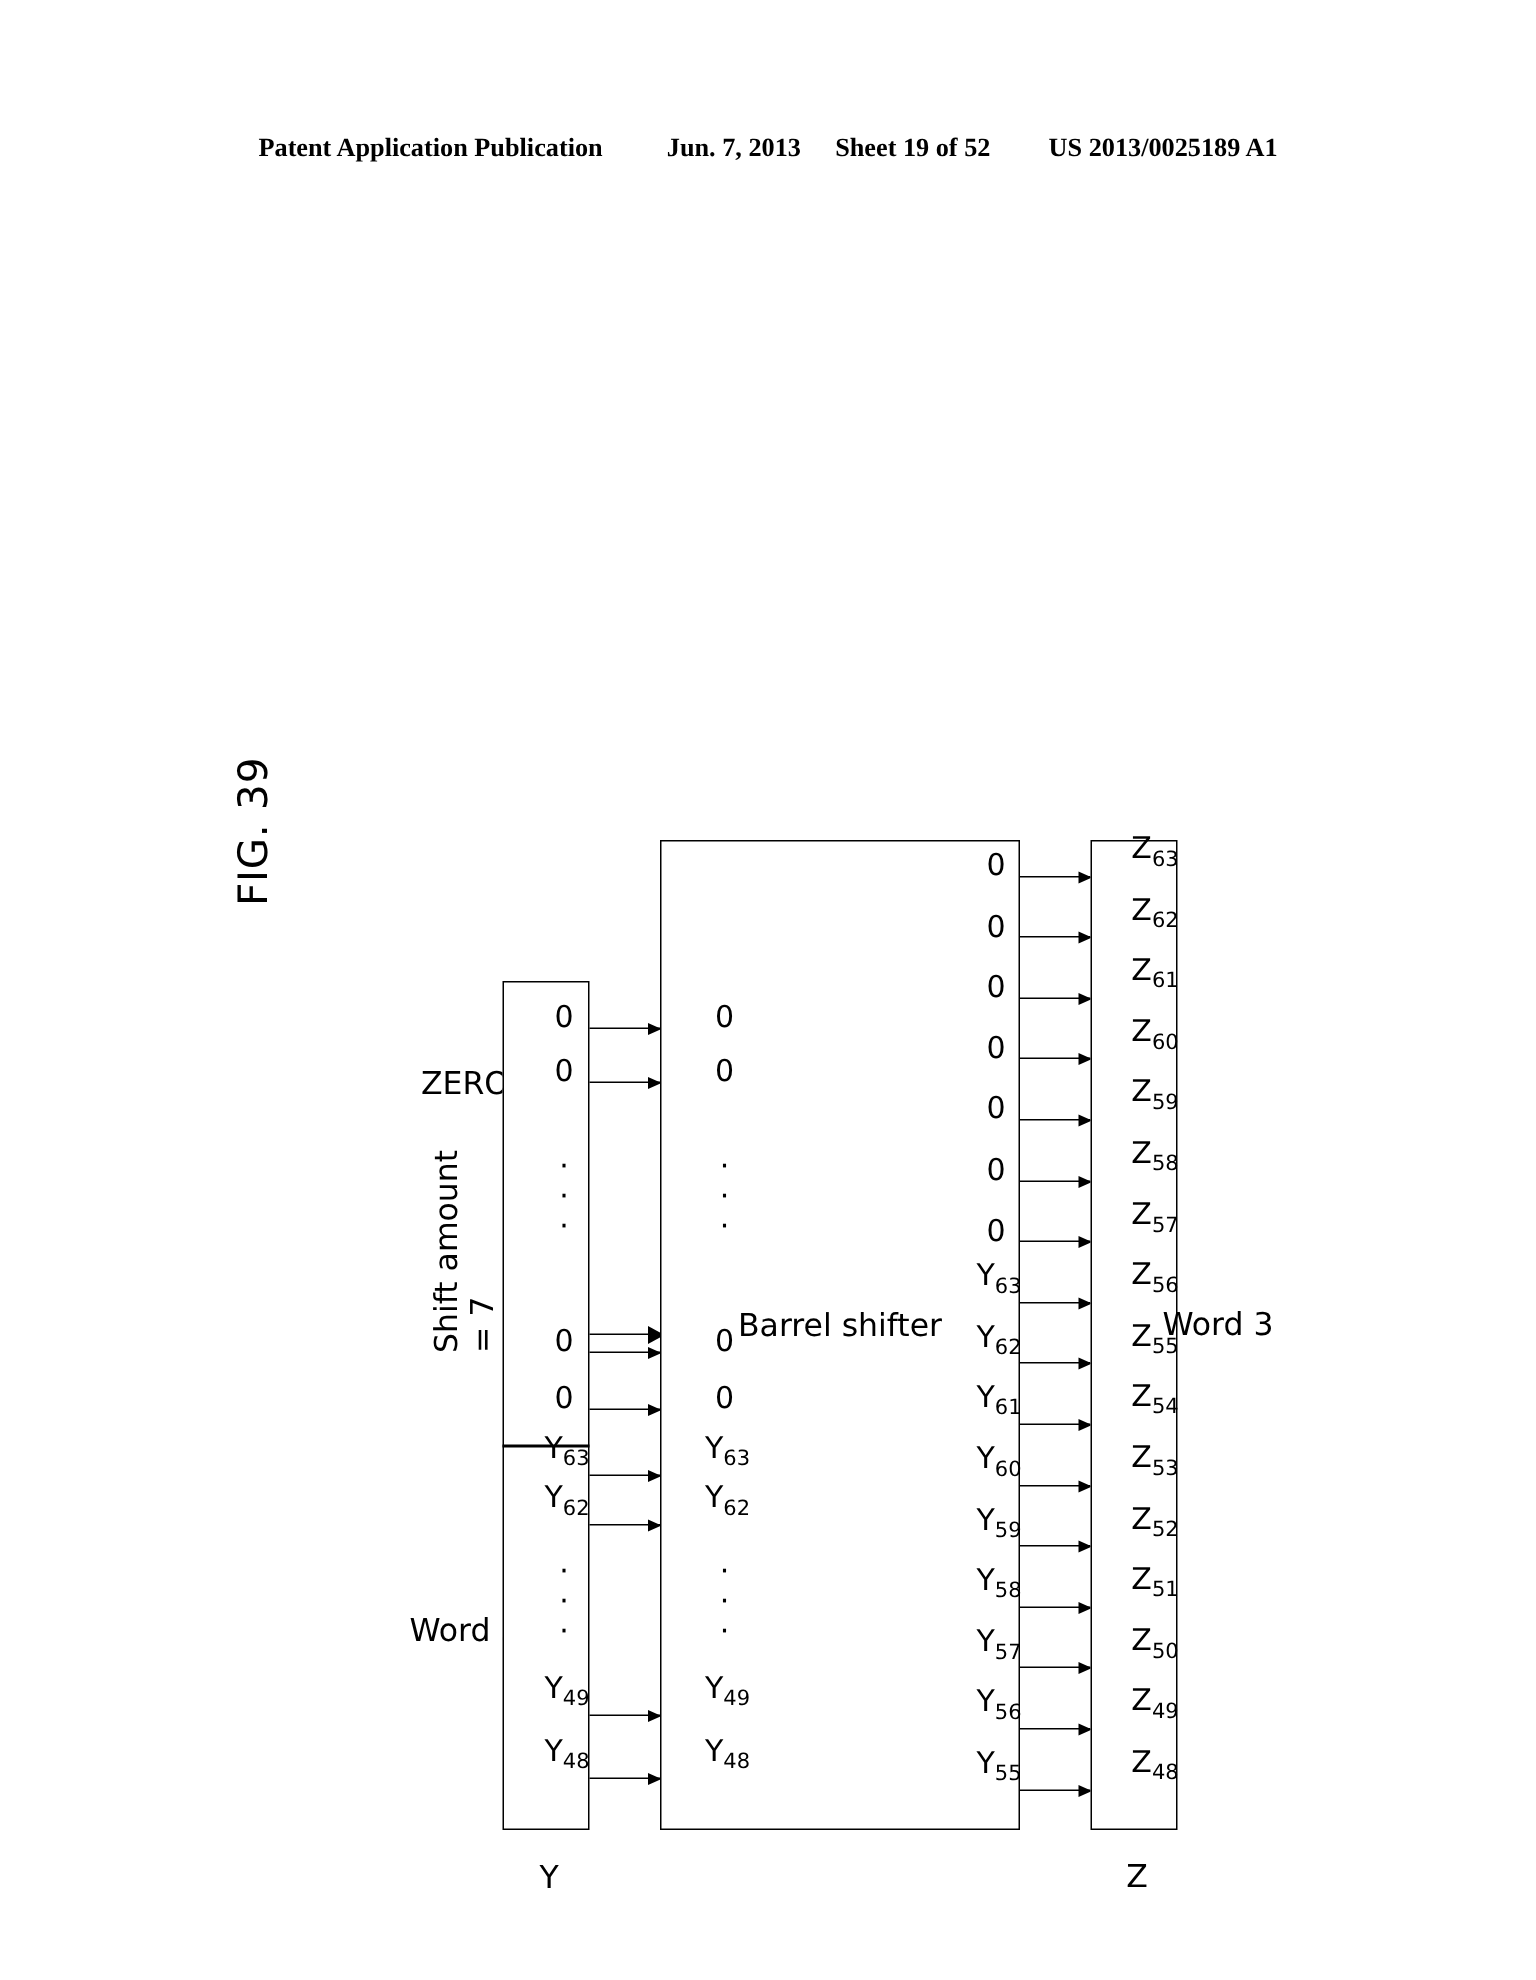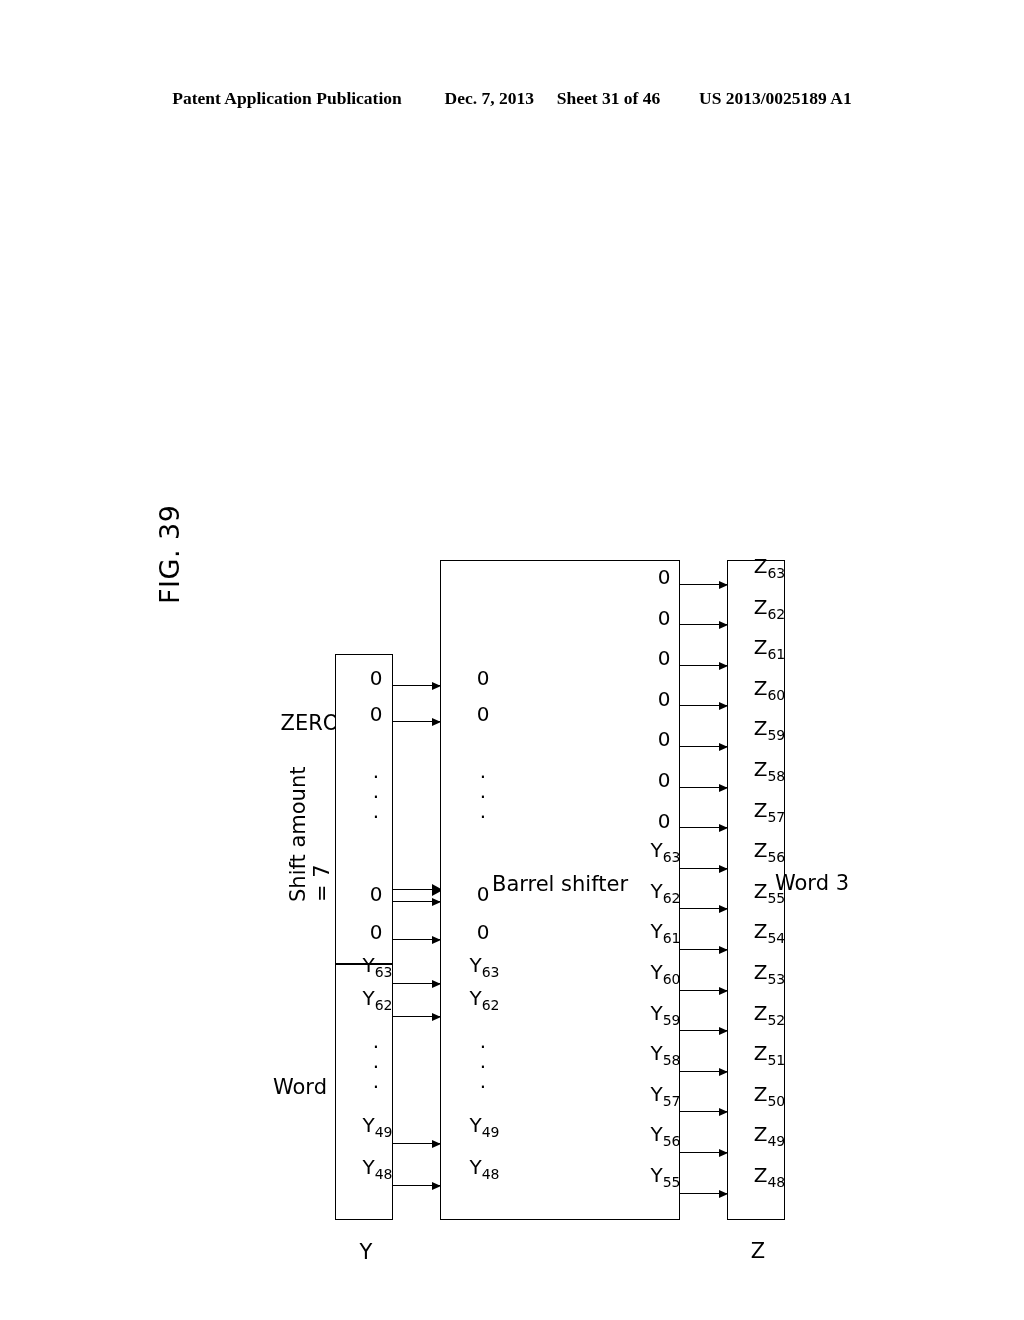--- a/index.html
+++ b/index.html
@@ -93,23 +93,23 @@
     transform:translateY(-100%);
   }
   #shift-text .l2{display:block;}
 </style>
 </head>
 <body>
 
 <div class="pub-header">
   <span>Patent Application Publication</span>
   <span class="hdr-gap1"></span>
-  <span>Dec. 7, 2013</span>
+  <span>Jun. 7, 2013</span>
   <span class="hdr-gap2"></span>
-  <span>Sheet 31 of 46</span>
+  <span>Sheet 19 of 52</span>
   <span class="hdr-gap3"></span>
   <span>US 2013/0025189 A1</span>
 </div>
 
 <div class="fig-label">FIG. 39</div>
 
 <div class="stage">
 
   <div id="shift-text">
     <span class="l1">Shift amount</span>

